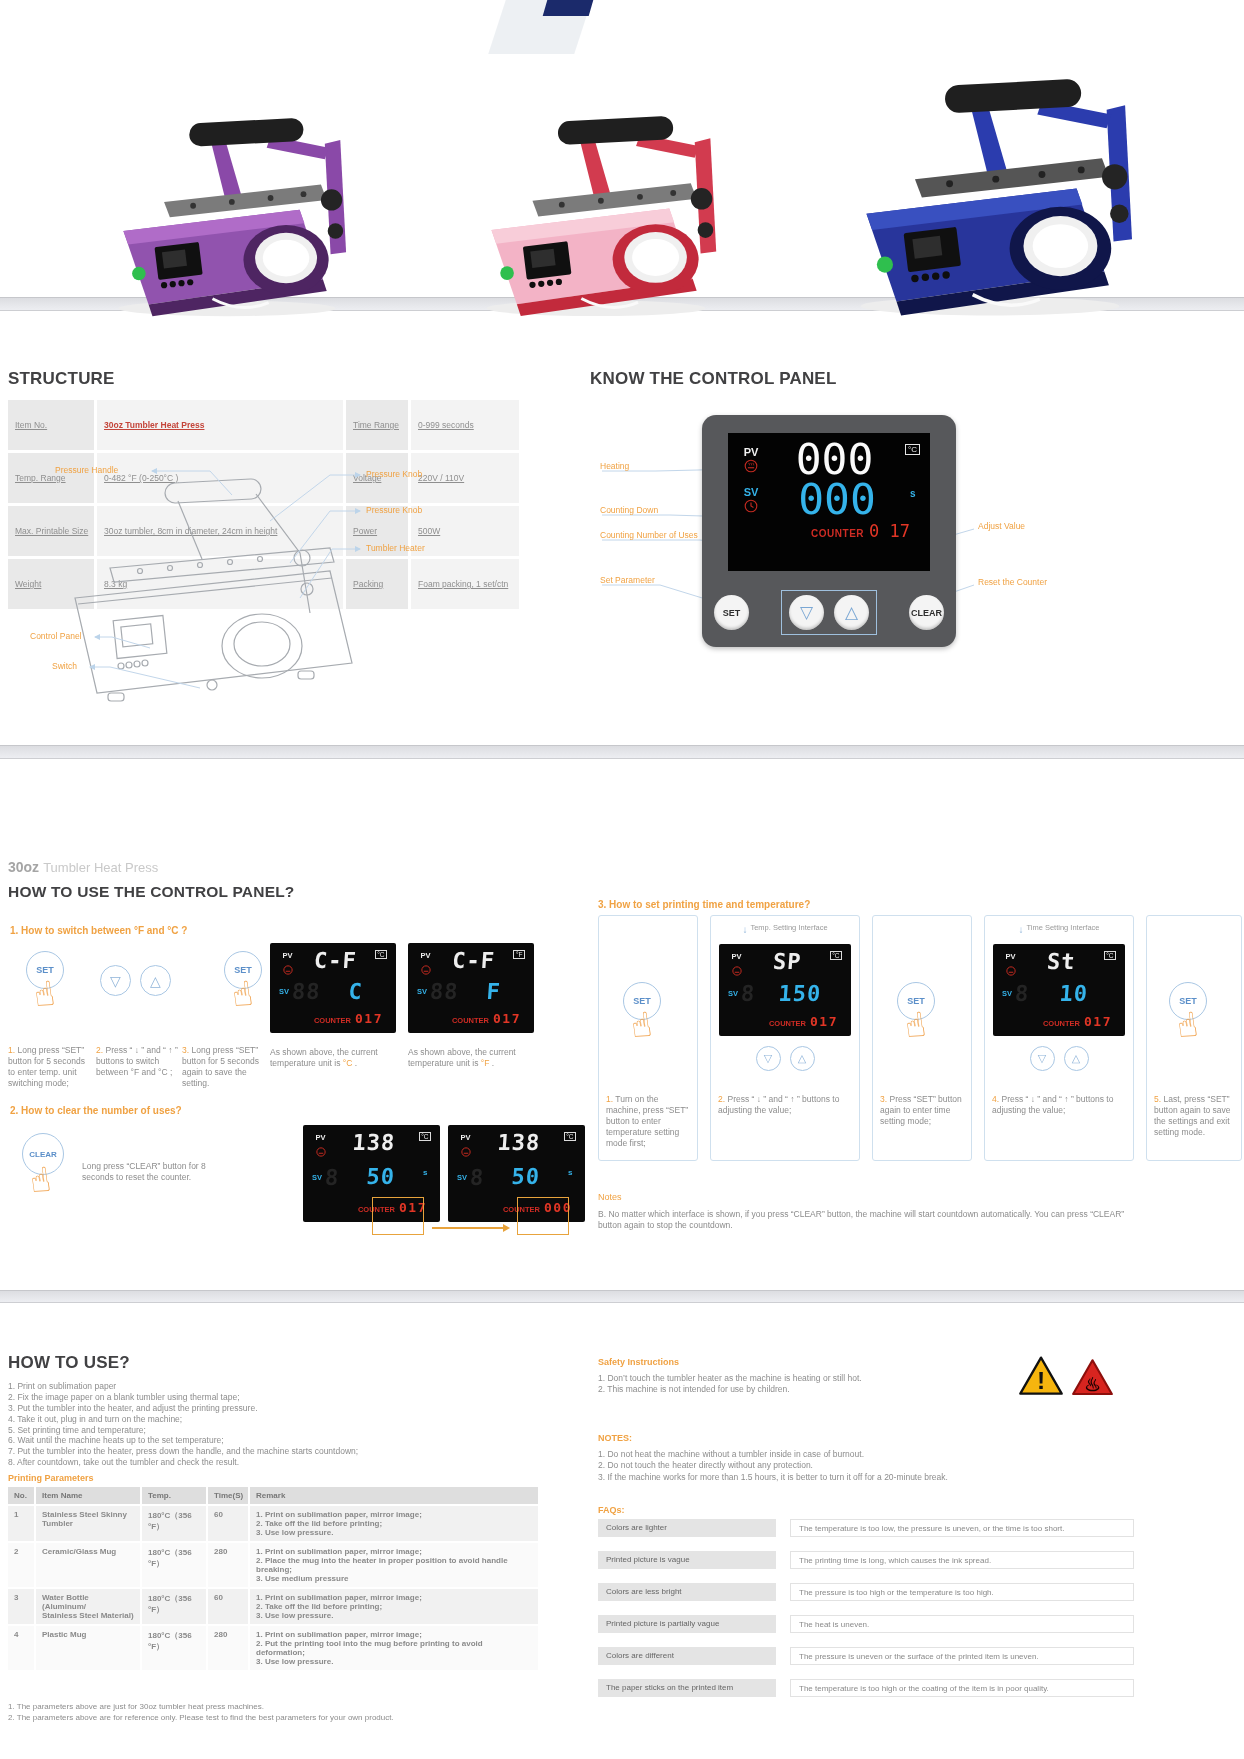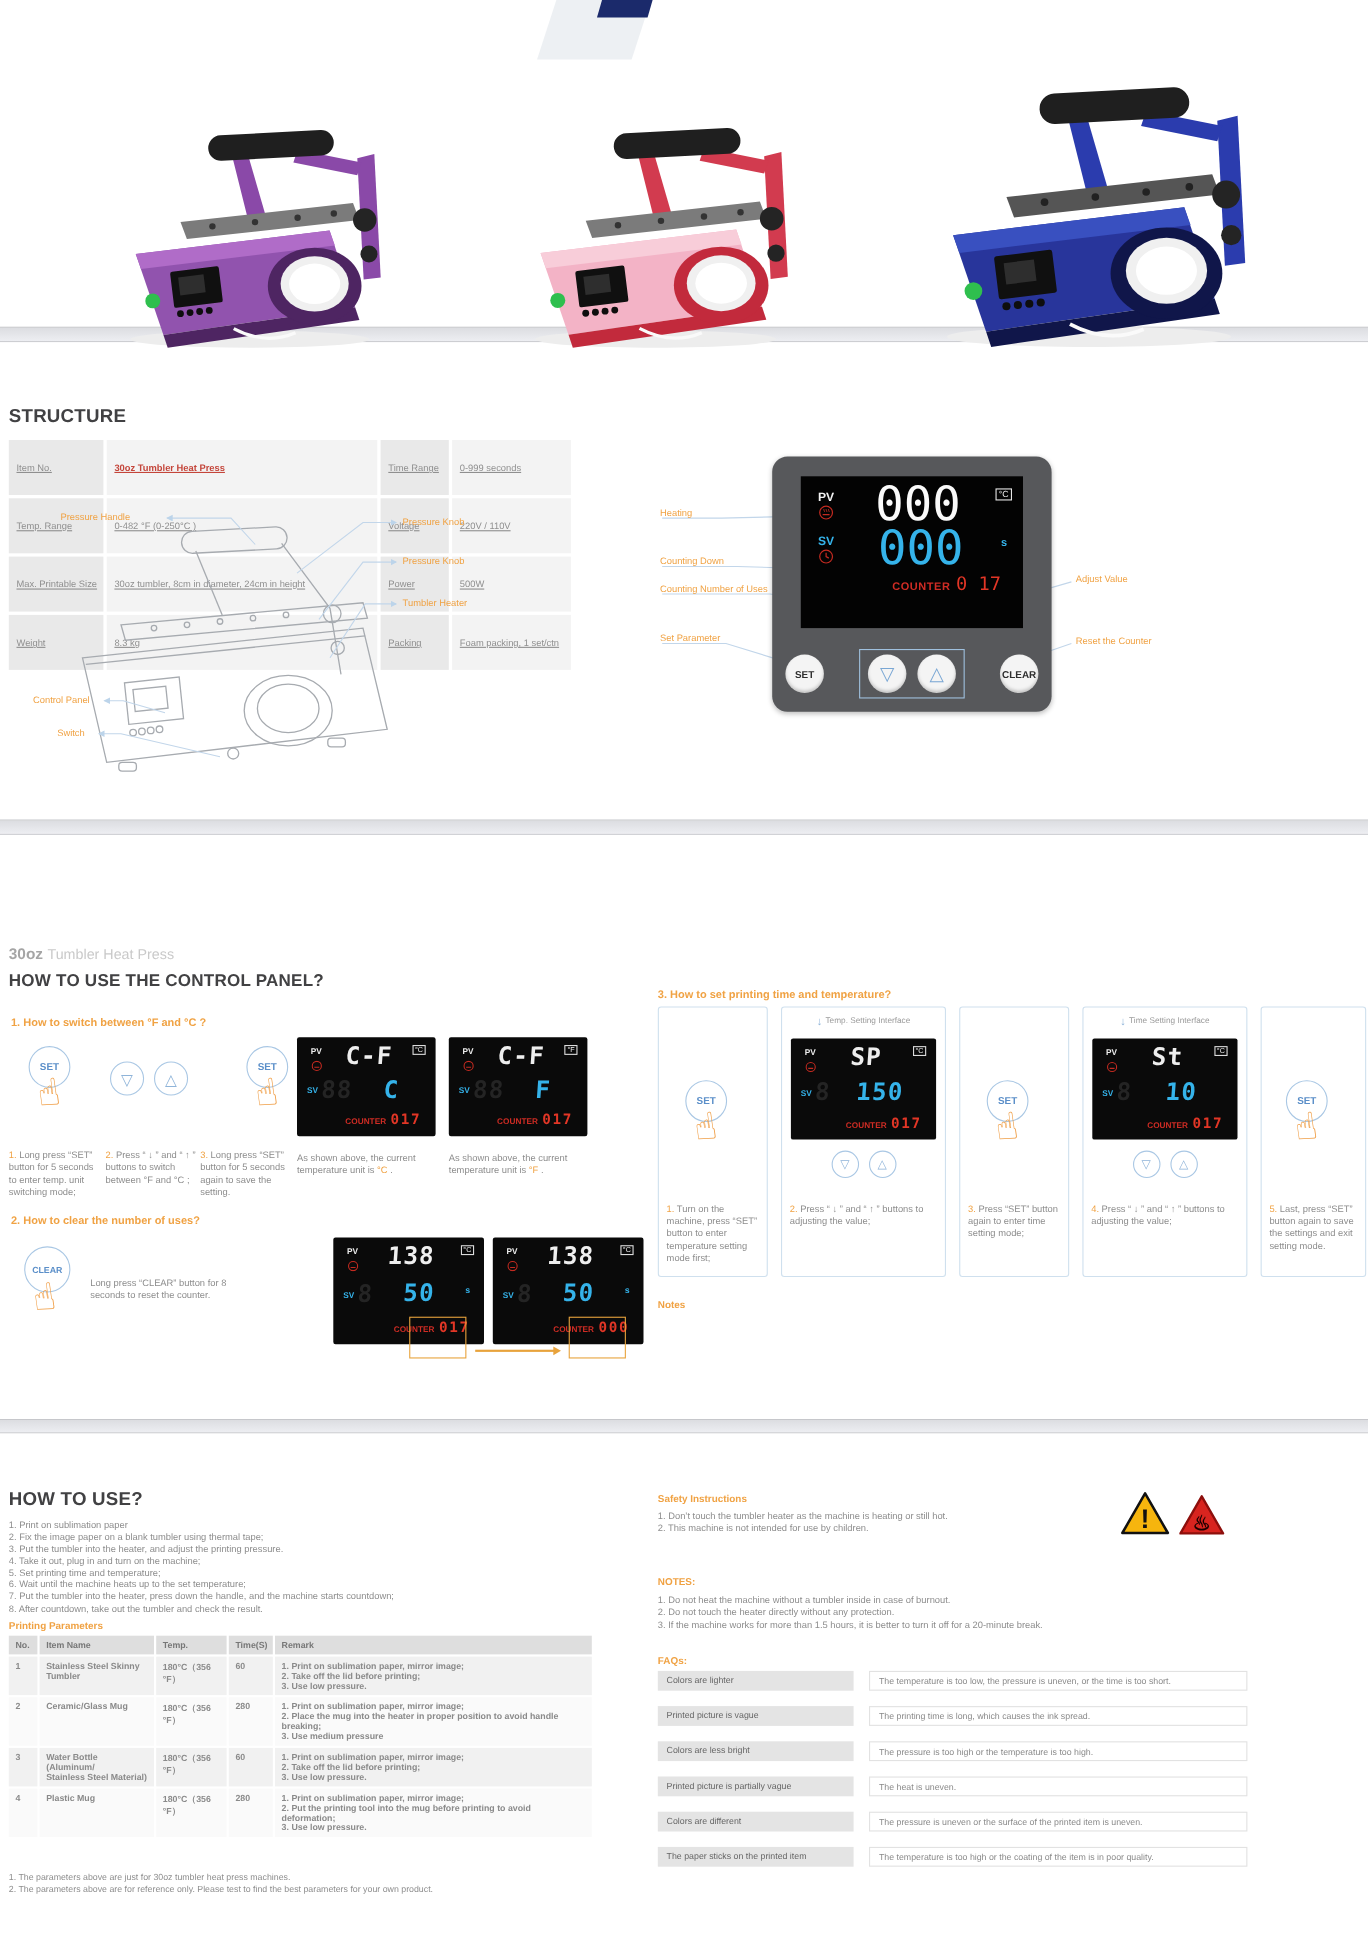--- a/index.html
+++ b/index.html
@@ -117,21 +117,21 @@
   .q3box { border:1px solid #cfe0ee; border-radius:3px; height:246px; position:relative;
            display:flex; flex-direction:column; align-items:center; padding:8px 6px; }
   .q3box .cap { position:absolute; left:7px; right:4px; top:178px; }
   .ifc { font-size:7.5px; color:#9a9a9a; display:flex; gap:3px; align-items:flex-start;
          height:20px; line-height:1.15; }
   .ifc .arr { color:#8fb4d9; font-size:10px; }
   .q3set { width:100px; } .q3card { width:150px; } .q3box.last { width:96px; }
   .q3box .press { position:relative; margin-top:58px; }
   .tbtn.sm { width:25px; height:25px; font-size:11px; }
   .notes-blk { position:absolute; left:598px; top:422px; width:548px; font-size:8.5px; line-height:1.32; }
-  .notes-blk .ttl { color:#f0a243; font-weight:bold; font-size:9px; margin-bottom:5px; }
+  .notes-blk .ttl { color:#f0a243; font-weight:normal; font-size:9px; margin-bottom:5px;margin-top:11px; }
 
   
   .s4 { position:relative; height:456px; }
   .s4 .sec-h { position:absolute; left:8px; top:50px; }
   .steps { position:absolute; left:8px; top:78px; font-size:8.5px; line-height:1.28; color:#8d8d8d; }
   .pp-title { position:absolute; left:8px; top:170px; }
   .pp-grid { position:absolute; left:8px; top:184px; display:grid;
              grid-template-columns:26px 104px 64px 40px 288px; gap:2px; font-size:8px;
              color:#8a8a8a; width:528px;font-weight:bold; }
   .pp-grid > div { padding:4px 6px; background:#f1f1f1; }
@@ -314,20 +314,21 @@
         <div class="dlab" style="left:55px;top:2px">Pressure Handle</div>
         <div class="dlab" style="left:366px;top:6px">Pressure Knob</div>
         <div class="dlab" style="left:366px;top:42px">Pressure Knob</div>
         <div class="dlab" style="left:366px;top:80px">Tumbler Heater</div>
         <div class="dlab" style="left:30px;top:168px">Control Panel</div>
         <div class="dlab" style="left:52px;top:198px">Switch</div>
       </div>
     </div>
 
     <div class="s2-right">
+      <div class="sec-h">KNOW THE CONTROL PANEL</div>
 
       <svg class="abs" style="left:0;top:0;pointer-events:none" width="684" height="434" viewBox="0 0 684 434">
         <defs>
           <marker id="ah2" markerWidth="7" markerHeight="7" refX="5" refY="3" orient="auto">
             <path d="M0,0 L6,3 L0,6 Z" fill="#bcd4ea"></path>
           </marker>
         </defs>
         <g stroke="#c2d6ea" stroke-width="1" fill="none">
           <path d="M42,160 L96,160 L180,158" marker-end="url(#ah2)"></path>
           <path d="M42,204 L110,204 L176,206" marker-end="url(#ah2)"></path>
@@ -618,20 +619,21 @@
         <div class="press">
           <div class="pbtn">SET</div>
           <span class="hand">☝</span>
         </div>
         <div class="cap"><span class="org">5.</span> <span>Last, press “SET” button again to save the settings and exit setting mode.</span></div>
       </div>
     </div>
 
     <div class="notes-blk">
       <div class="ttl">Notes</div>
+      <div>B.  No matter which interface is shown, if you press “CLEAR” button, the machine will start countdown automatically. You can press “CLEAR” button again to stop the countdown.</div>
     </div>
   </div>
 
   <div class="sec-divider thin"></div>
 
   <div class="s4">
     <div class="sec-h">HOW TO USE?</div>
     <div class="steps">
       <div>1. Print on sublimation paper</div>
       <div>2. Fix the image paper on a blank tumbler using thermal tape;</div>

